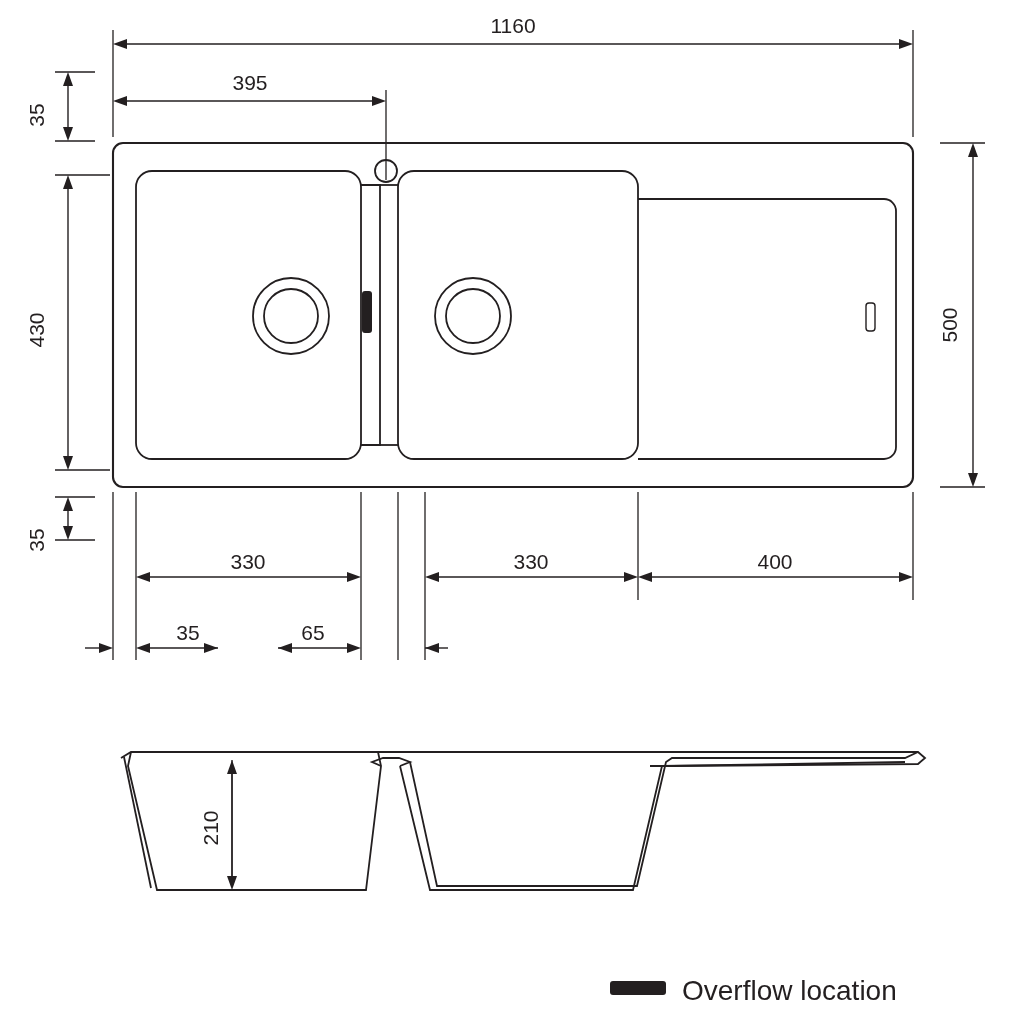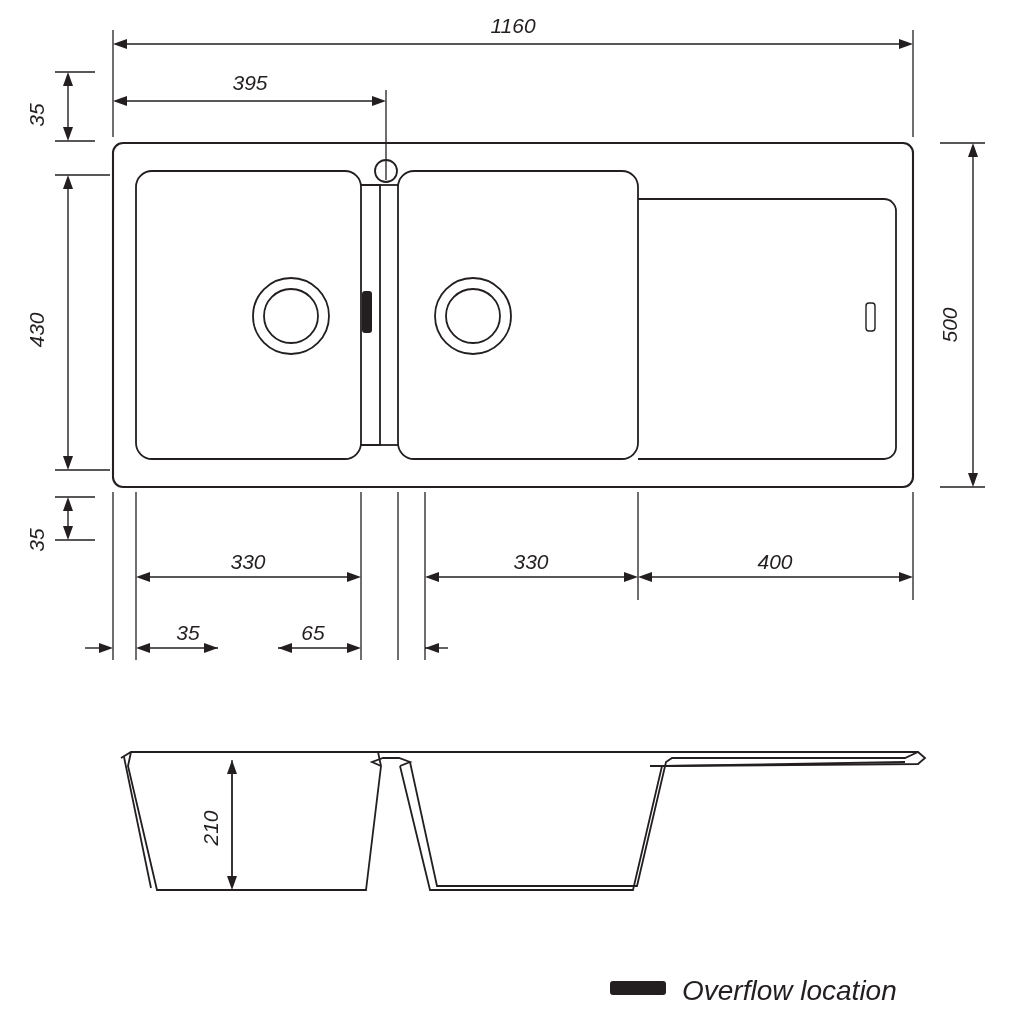--- a/index.html
+++ b/index.html
@@ -1,17 +1,17 @@
 <!DOCTYPE html>
 <html><head>
 <meta charset="utf-8">
 <style>
   html,body{margin:0;padding:0;background:#ffffff;}
   body{width:1024px;height:1024px;font-family:"Liberation Sans",sans-serif;color:#231f20;overflow:hidden;}
-  #stage{position:relative;width:1024px;height:1024px;font-style:italic;}
+  #stage{position:relative;width:1024px;height:1024px;}
   svg#drawing{position:absolute;left:0;top:0;width:1024px;height:1024px;}
   .dimtext{font-family:"Liberation Sans",sans-serif;font-size:21px;fill:#231f20;}
   .legendtext{font-family:"Liberation Sans",sans-serif;font-size:28px;fill:#231f20;}
   .ln{stroke:#231f20;fill:none;}
   .thin{stroke-width:1.4;}
   .body{stroke-width:2.1;}
   .bowl{stroke-width:1.8;}
   .ext{stroke-width:1.3;}
   .sec{stroke-width:1.8;}
   .fillblk{fill:#231f20;}

